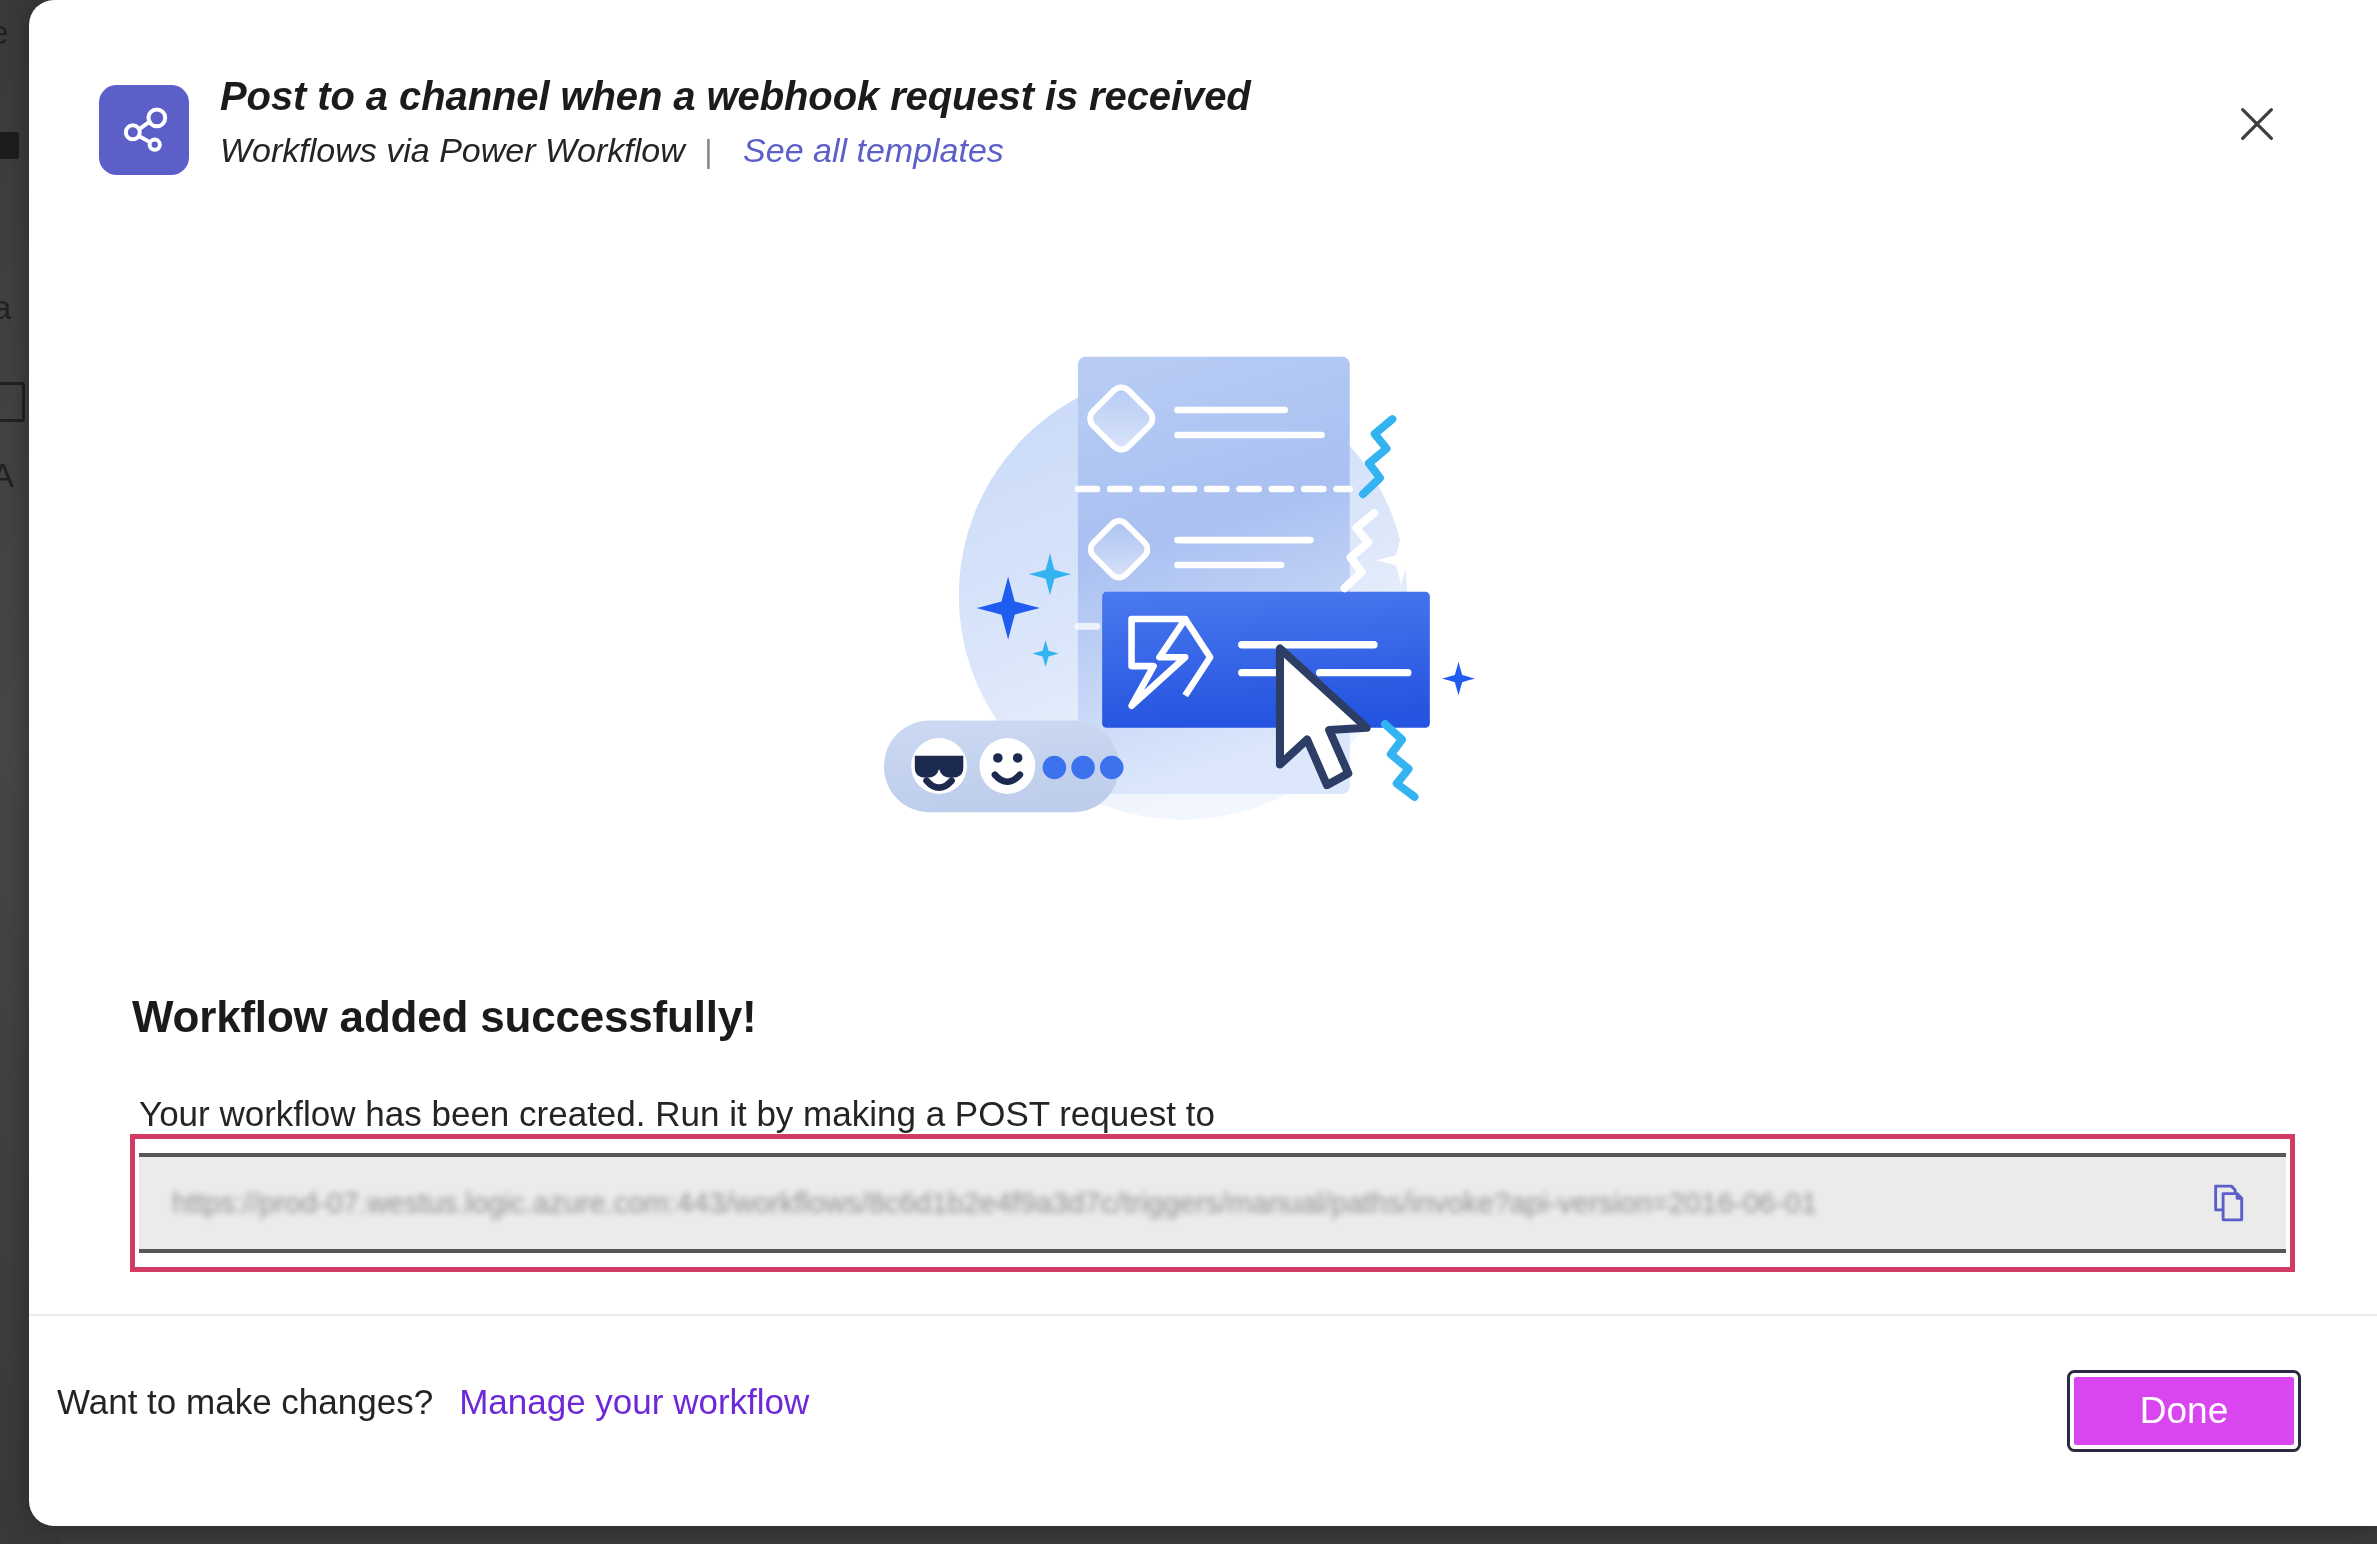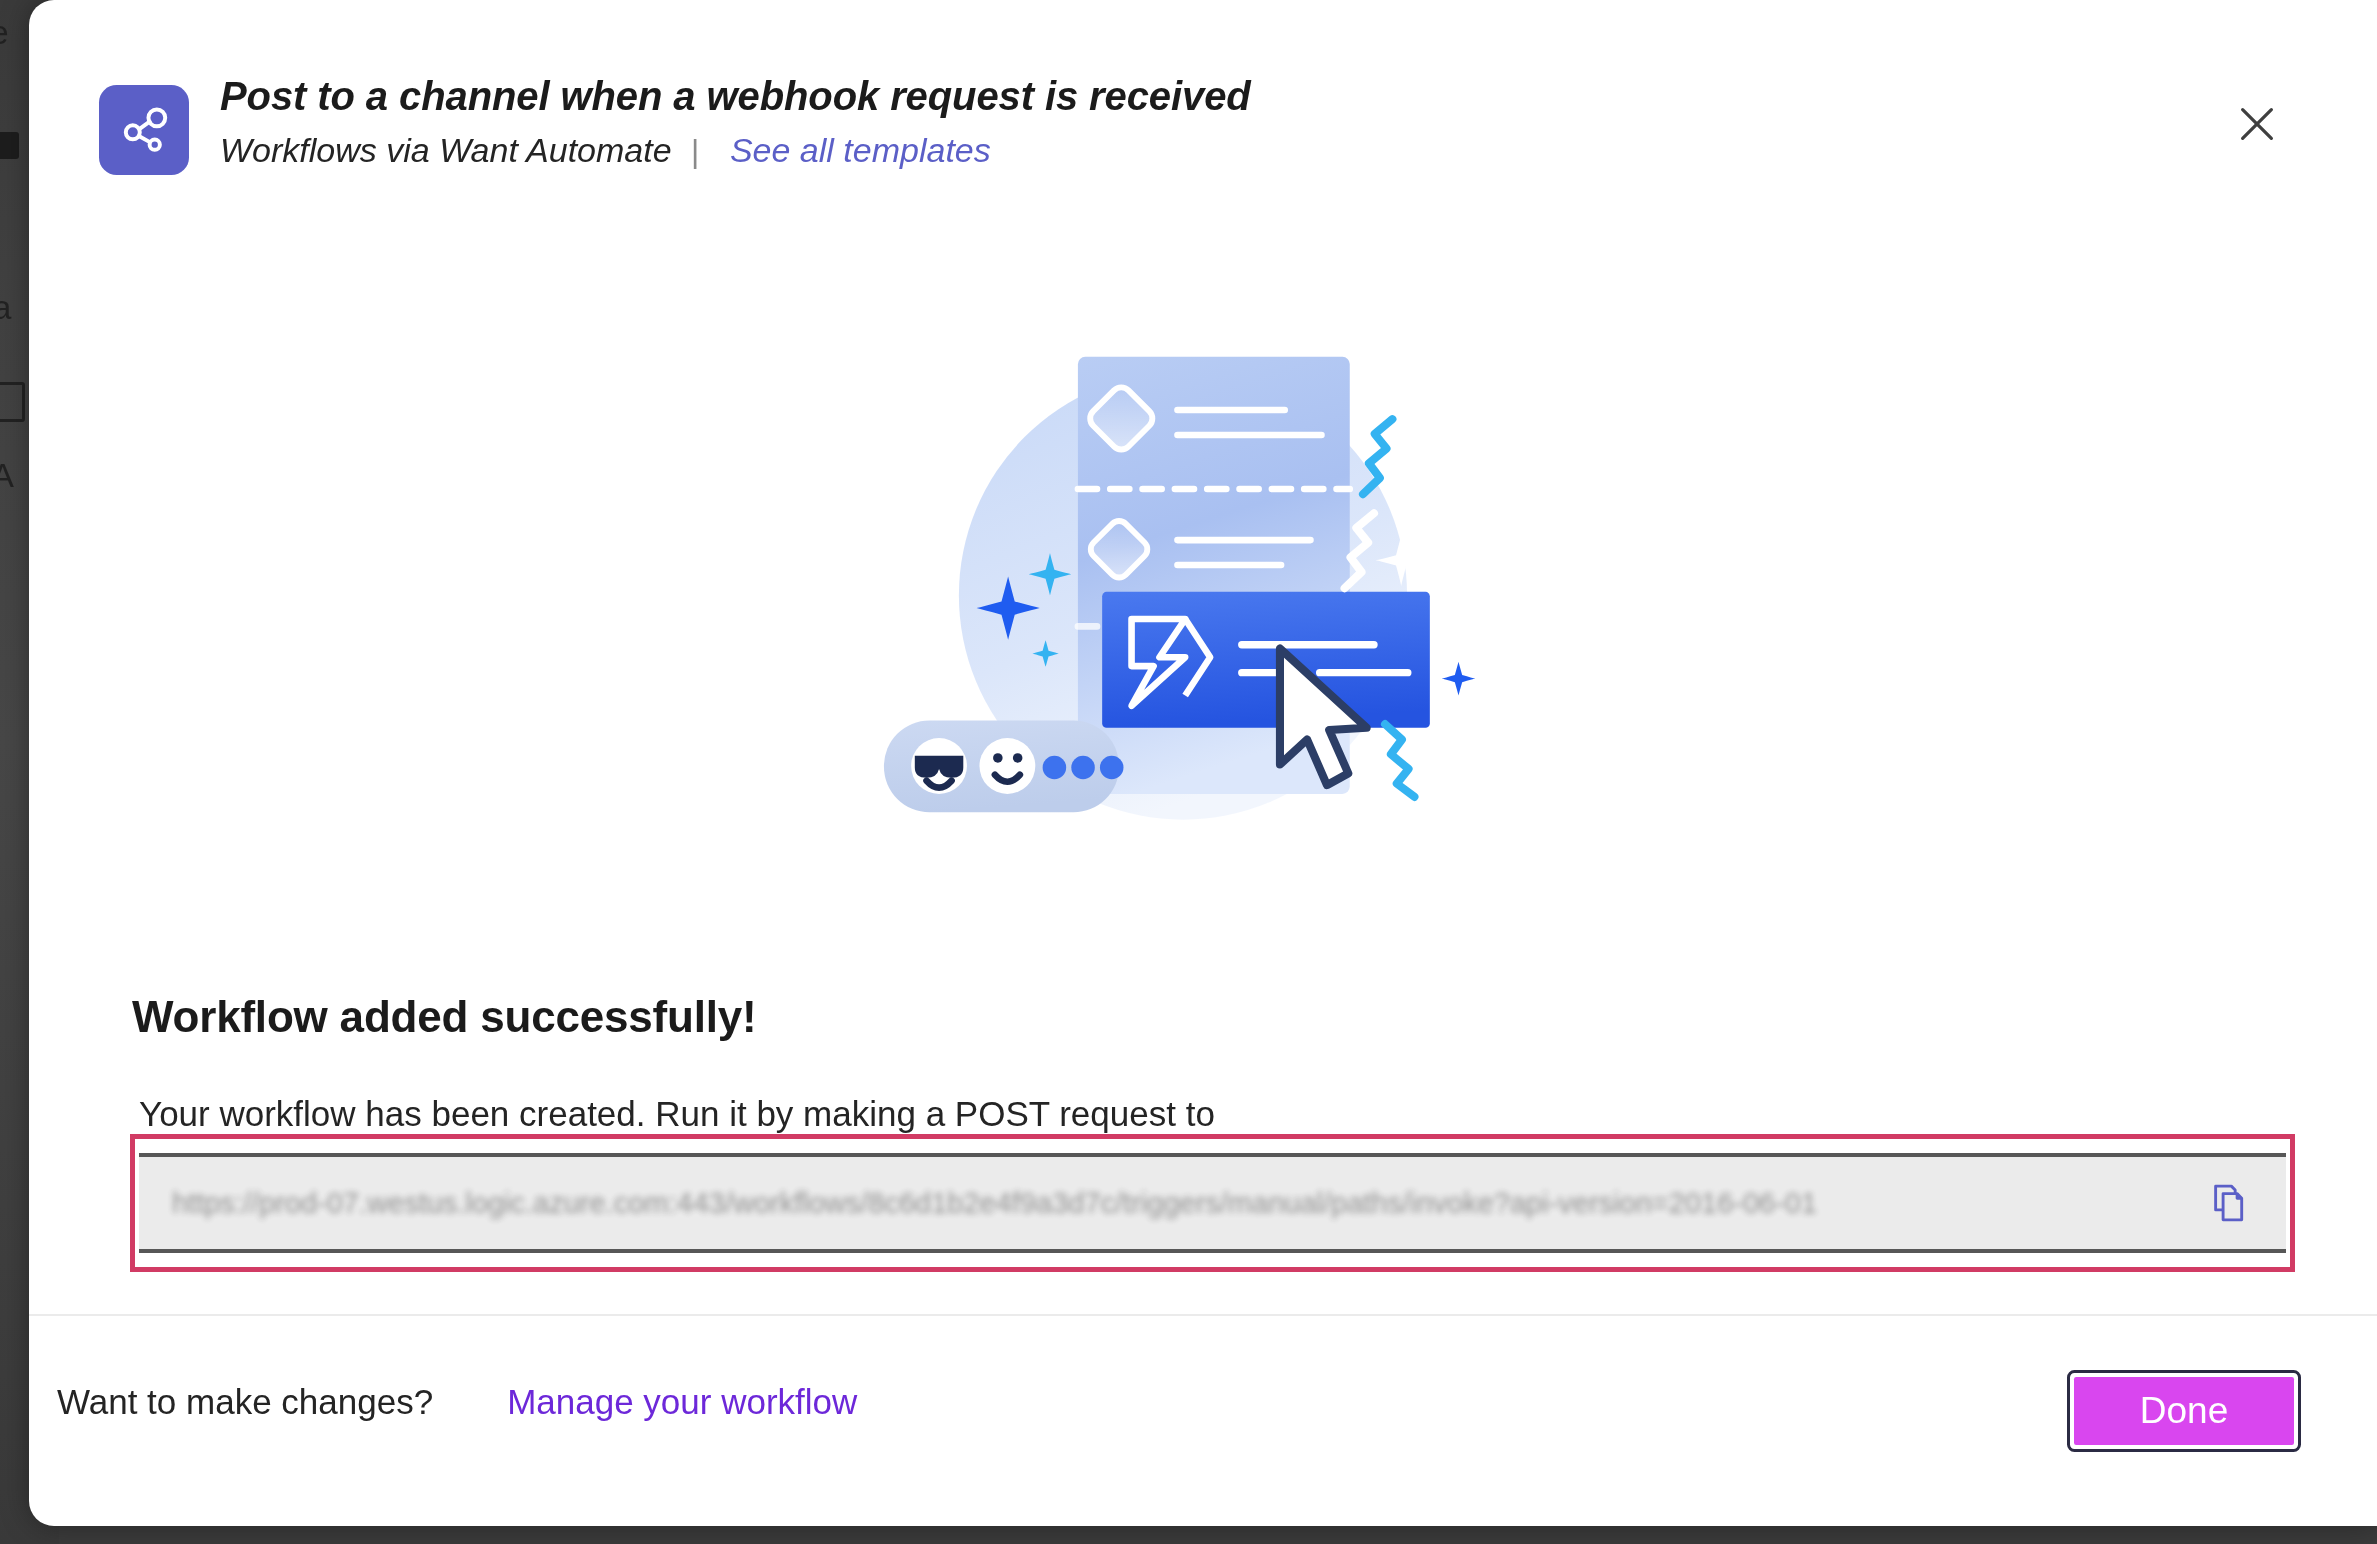--- a/index.html
+++ b/index.html
@@ -196,21 +196,20 @@
     width: 2348px; height: 210px;
   }
   #footer-left {
     position: absolute;
     left: 28px; top: 66px;
     font-size: 35px;
     color: #242424;
     white-space: nowrap;
     display: flex;
     align-items: flex-start;
-    gap: 48px;
   }
   #manage-workflow-link {
     color: #6d28d9;
     margin-left: 26px;
     cursor: pointer;
   }
   #done-button-wrap {
     position: absolute;
     right: 76px; top: 54px;
     width: 234px; height: 82px;
@@ -256,21 +255,21 @@
         <circle cx="7.2" cy="13.0" r="3.0" stroke="#ffffff" stroke-width="1.7"></circle>
         <circle cx="16.6" cy="18.3" r="2.2" stroke="#ffffff" stroke-width="1.7"></circle>
         <line x1="10.0" y1="11.6" x2="14.4" y2="8.4" stroke="#ffffff" stroke-width="1.7" stroke-linecap="round"></line>
         <line x1="9.8" y1="14.6" x2="14.5" y2="17.2" stroke="#ffffff" stroke-width="1.7" stroke-linecap="round"></line>
       </svg>
     </div>
 
     <div id="header-text">
       <div id="dialog-title">Post to a channel when a webhook request is received</div>
       <div id="subtitle-row">
-        <span>Workflows via Want Automate</span>
+        <span>Workflows via Power Workflow</span>
         <span id="subtitle-sep">|</span>
         <span id="see-all-templates">See all templates</span>
       </div>
     </div>
 
     <button id="close-button">
       <svg viewBox="0 0 24 24">
         <line x1="4.5" y1="4.5" x2="19.5" y2="19.5" stroke="#3f3f3f" stroke-width="1.7" stroke-linecap="round"></line>
         <line x1="19.5" y1="4.5" x2="4.5" y2="19.5" stroke="#3f3f3f" stroke-width="1.7" stroke-linecap="round"></line>
       </svg>

